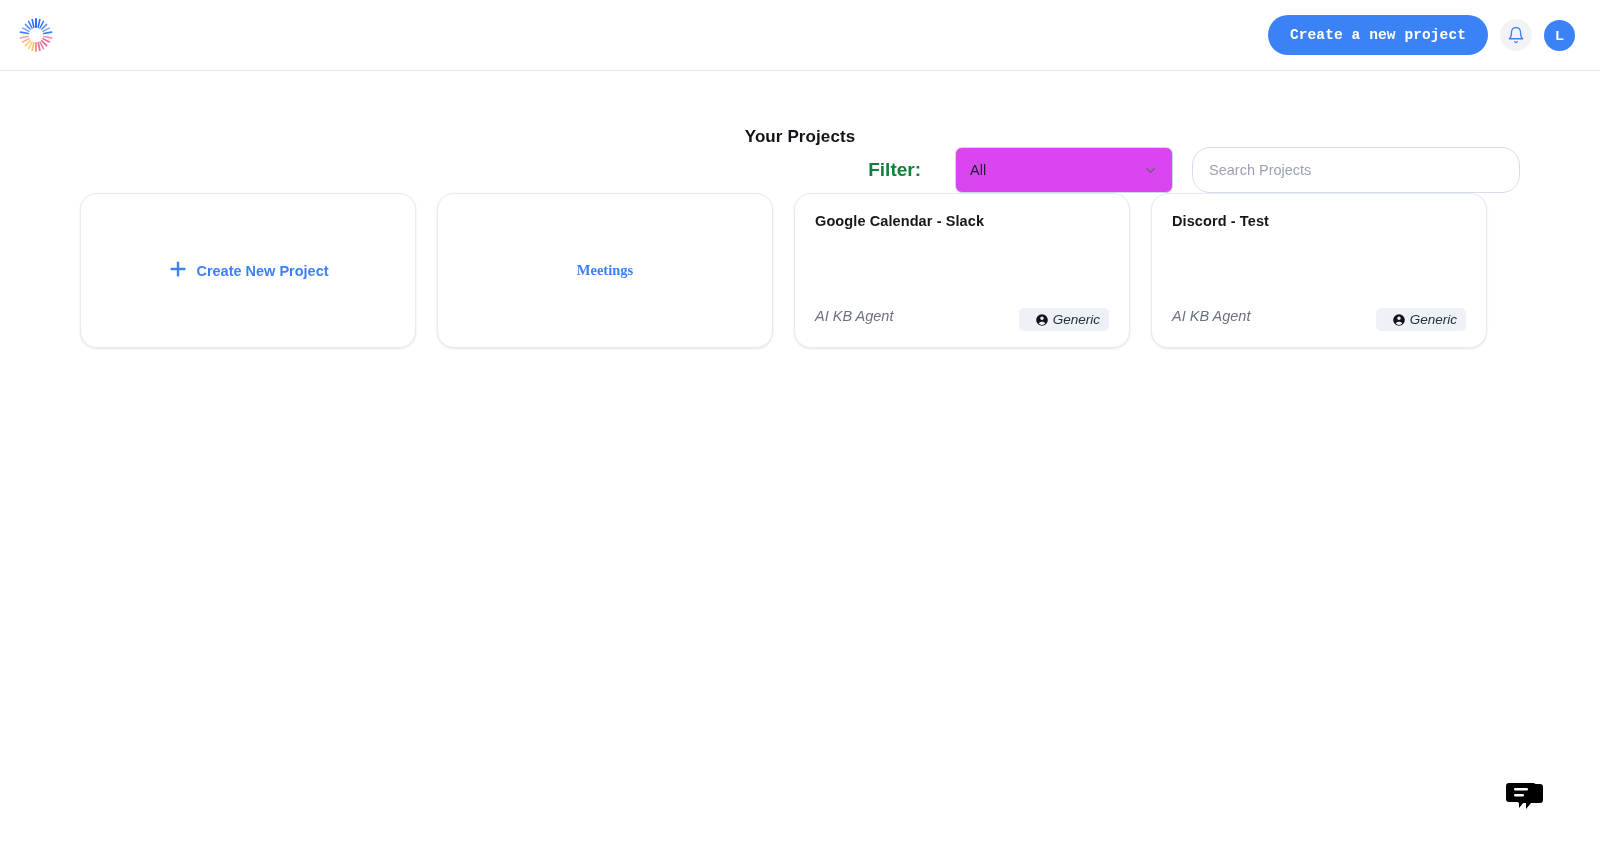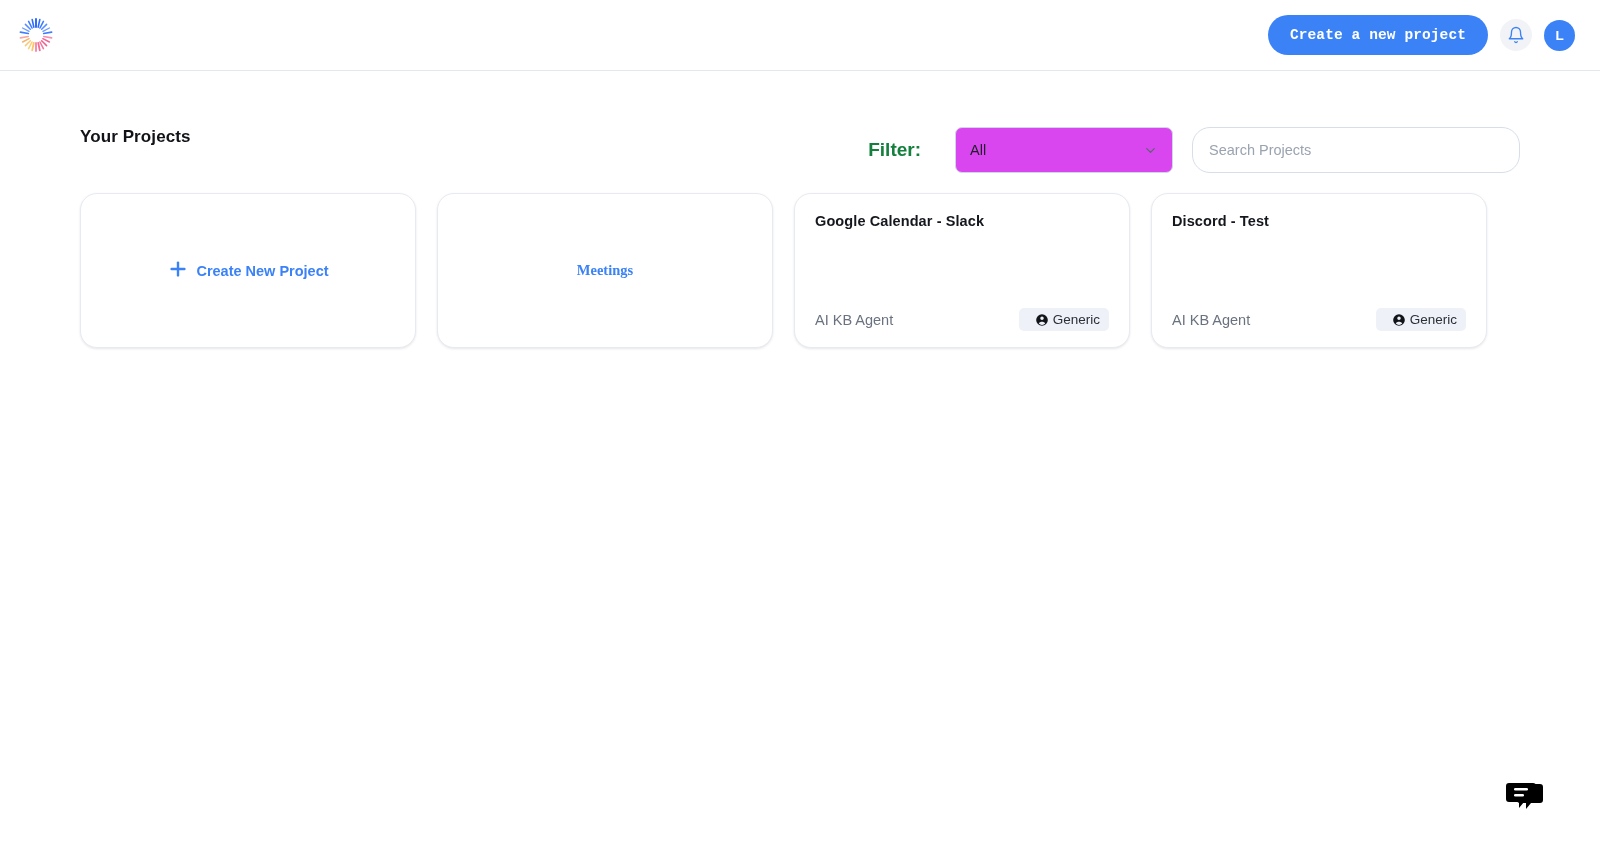--- a/index.html
+++ b/index.html
@@ -66,23 +66,24 @@
     cursor: pointer;
     user-select: none;
   }
 
   
   .content {
     padding: 56px 80px 0 80px;
   }
   .toolbar {
     display: flex;
-    align-items: flex-start;
+    align-items: center;
     height: 48px;
     position: relative;
+    flex-direction: column;
   }
   .page-title {
     font-size: 17px;
     font-weight: 700;
     color: #111318;
     letter-spacing: .1px;
   }
   .toolbar-right {
     margin-left: auto;
     display: flex;
@@ -185,22 +186,23 @@
   }
   .card-title {
     font-size: 14.5px;
     font-weight: 700;
     color: #14171d;
     letter-spacing: .1px;
   }
   .card-footer {
     margin-top: auto;
     display: flex;
-    align-items: center;
+    align-items: flex-start;
     justify-content: space-between;
+    font-style: italic;
   }
   .card-sub {
     font-size: 14.5px;
     color: #6a727f;
   }
   .badge {
     display: inline-flex;
     align-items: center;
     gap: 4px;
     background: #eef1f8;

